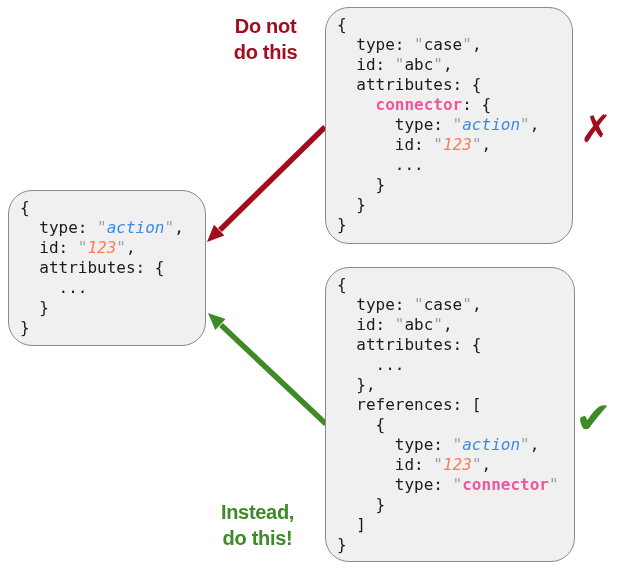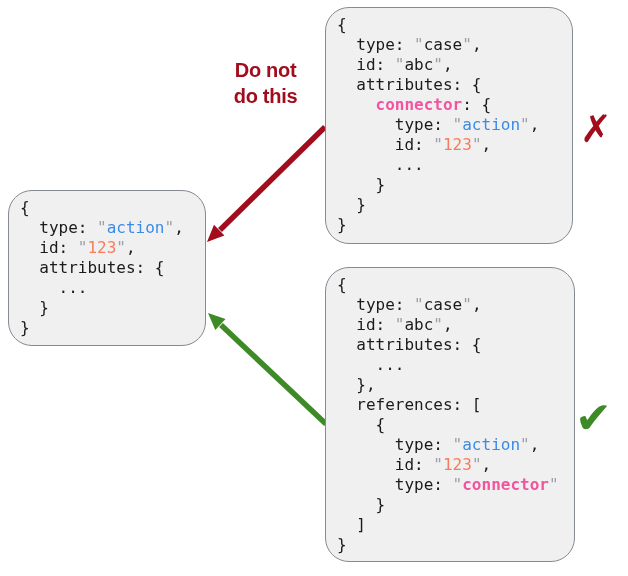--- a/index.html
+++ b/index.html
@@ -13,33 +13,33 @@
   .green-line{stroke:var(--c-green);stroke-width:5.5;fill:none;}
   .green-fill{fill:var(--c-green);}
   .code-box{
     position:absolute;box-sizing:border-box;
     background:var(--c-box_bg);border:1.6px solid var(--c-box_border);
     border-radius:24px;padding:7px 11px;
     font-family:"DejaVu Sans Mono","Liberation Mono",monospace;
     font-size:16px;line-height:20px;color:var(--c-code);
   }
   .code-line{white-space:pre;}
-  .tok-blue{color:var(--c-blue);}
-  .tok-orange{color:var(--c-orange);}
+  .tok-blue{color:var(--c-blue);font-style:italic;}
+  .tok-orange{color:var(--c-orange);font-style:italic;}
   .tok-pink{color:var(--c-pink);font-weight:bold;}
   .tok-quote{color:var(--c-quote);}
   .tok-bold{font-weight:normal;}
   .box-target{left:8px;top:190px;width:198px;height:156px;}
   .box-bad{left:325px;top:7px;width:248px;height:237px;}
   .box-good{left:325px;top:267px;width:250px;height:295px;}
   .label{
     position:absolute;font-weight:700;font-size:20px;line-height:26px;
     text-align:center;letter-spacing:-0.3px;
   }
-  .label-do-not{left:218px;top:13px;width:95px;color:var(--c-red);margin-top:44px;}
+  .label-do-not{left:218px;top:13px;width:95px;color:var(--c-red);}
   .label-instead{left:200px;top:499px;width:115px;color:var(--c-green);}
   .mark{position:absolute;font-family:"DejaVu Sans",sans-serif;}
   .mark-cross{left:580px;top:107px;font-size:38px;font-weight:700;color:var(--c-red);}
   .mark-check{left:575px;top:392px;font-size:44px;color:var(--c-green);}
 </style>
 </head>
 <body>
 
 <div class="canvas">
 
@@ -93,17 +93,21 @@
       <div class="code-line"><span>    }</span></div>
       <div class="code-line"><span>  ]</span></div>
       <div class="code-line"><span>}</span></div>
     </div>
 
   <div class="label label-do-not">
     <div>Do not</div>
     <div>do this</div>
   </div>
 
+  <div class="label label-instead">
+    <div>Instead,</div>
+    <div>do this!</div>
+  </div>
 
   <div class="mark mark-cross">✗</div>
   <div class="mark mark-check">✔</div>
 
 </div>
 
 </body></html>

